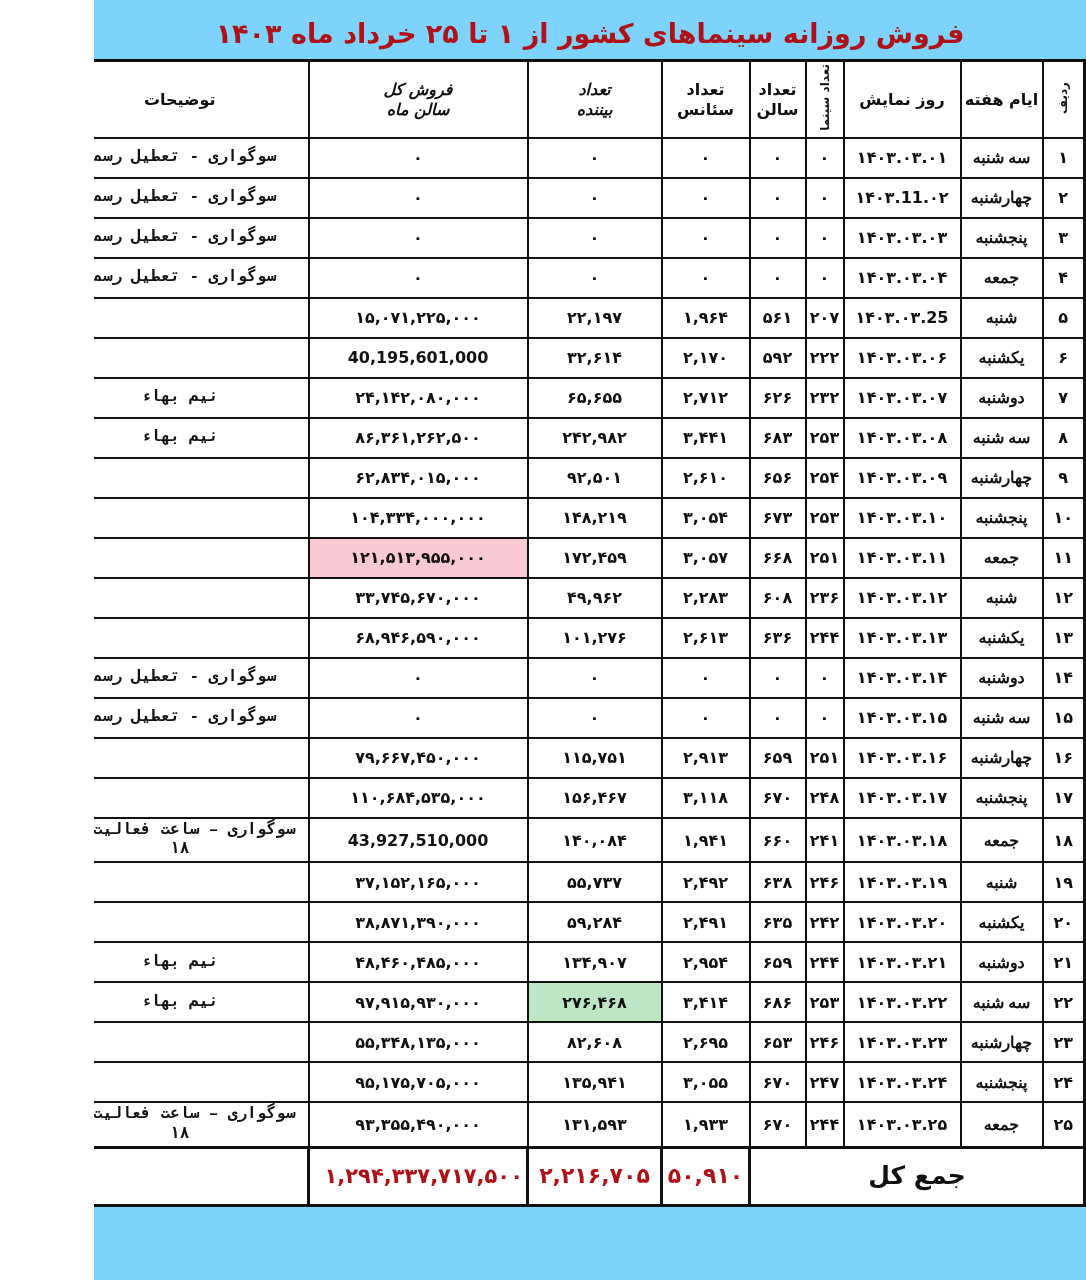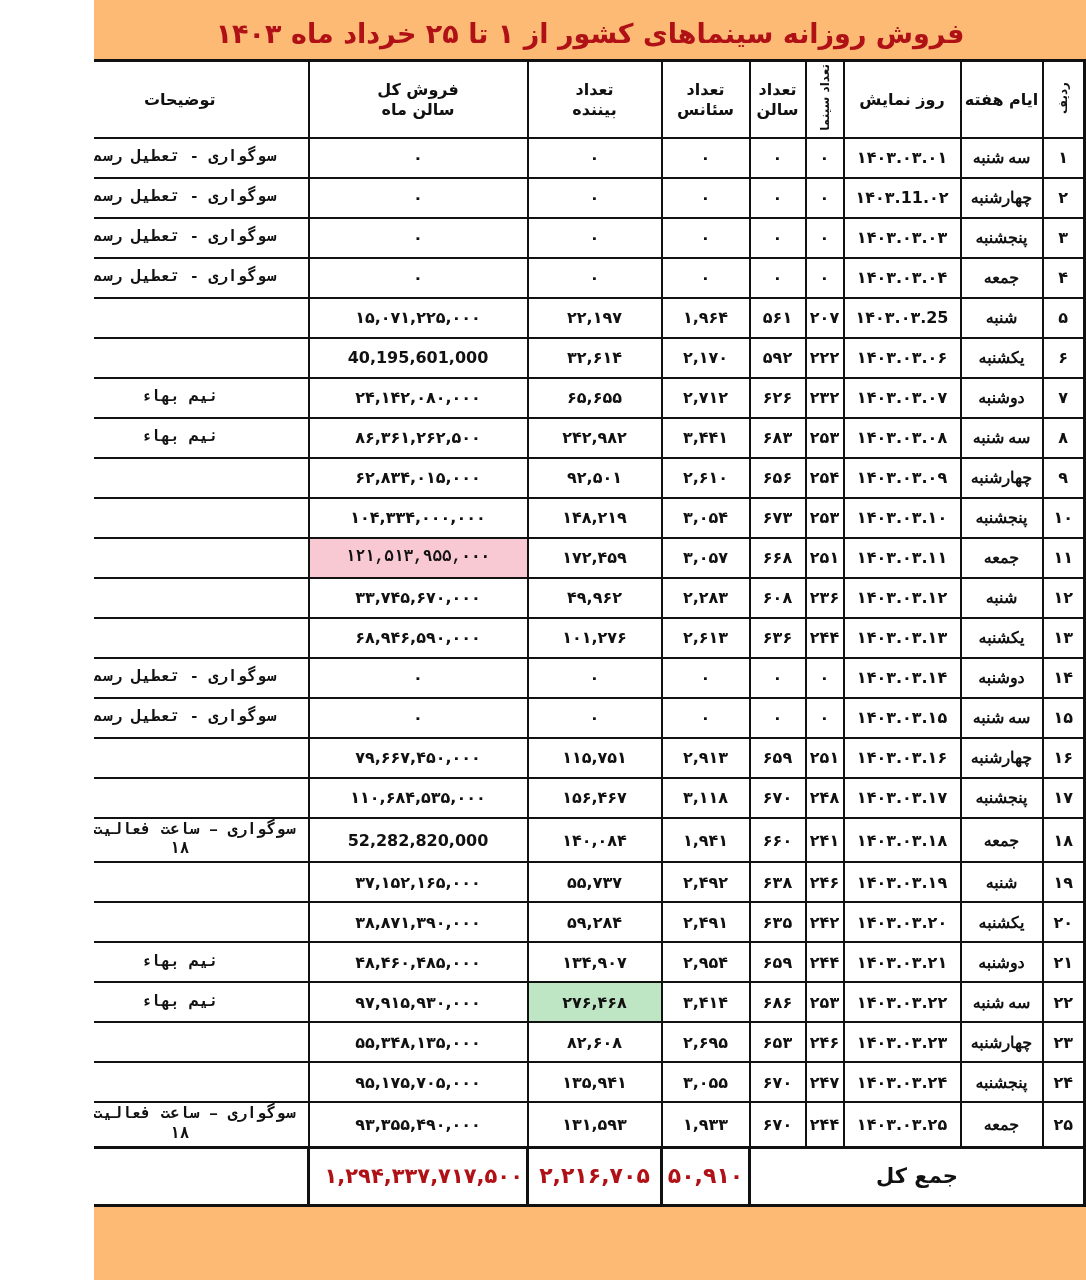--- a/index.html
+++ b/index.html
@@ -9,21 +9,21 @@
     height: 1280px;
     background: #ffffff;
     font-family: "DejaVu Sans", "Liberation Sans", sans-serif;
     overflow: hidden;
   }
 
   #page {
     position: relative;
     width: 992px;
     height: 1280px;
-    background: #fdba74;
+    background: #7dd3fc;
     overflow: hidden;
   }
 
   
   #watermark {
     position: absolute;
     left: 330px;
     top: 395px;
     width: 470px;
     height: 470px;
@@ -88,21 +88,21 @@
   col.c-viewers { width: 134px; }
   col.c-sales   { width: 219px; }
   col.c-notes   { width: 258px; }
 
   thead td, thead th {
     height: 96px;
     font-size: 19px;
     font-weight: bold;
     border-width: 3px;
   }
-  th.hd-red { color: #b01116; font-size: 21px; }
+  th.hd-red { color: #b01116; font-size: 21px; font-style: italic; }
   th.hd-blk { color: #111111; font-size: 18px; }
   th.hd-sm  { font-size: 16px; }
 
   th.vertical-head {
     font-size: 11px;
     font-weight: bold;
     padding: 0;
   }
   th.vertical-head .vtxt {
     display: inline-block;
@@ -116,34 +116,34 @@
 
   td.notes { font-size: 16px; font-weight: bold; font-family: Liberation Mono, monospace; }
   td.sales-val { font-size: 17px; }
   td.viewers-val { font-size: 17px; }
   td.num { font-size: 17px; }
   td.date-val { font-size: 17px; letter-spacing: 0.5px; }
   td.radif { font-size: 17px; }
   td.day { font-size: 17px; font-family: Liberation Serif, serif; }
 
   
-  td.hl-pink  { background: #f9c9d3 !important; color: #b01116; font-family: Liberation Mono, monospace; }
+  td.hl-pink  { background: #f9c9d3 !important; color: #b01116; }
   td.hl-green { background: #bfe6c4 !important; color: #1d6b2a; }
 
   
   tr.total-row td {
     border-width: 3px;
     height: 58px;
     color: #b01116;
     font-size: 22px;
     font-weight: bold;
   }
   tr.total-row td.total-label {
     color: #111111;
-    font-size: 21px;
+    font-size: 25px;
   }
   tr.total-row td.total-sales { font-size: 21px; padding-left: 16px; }
 
   
   table.sales td.opaque, table.sales th.opaque { background: #ffffff; }
 </style>
 </head>
 <body>
 
 <div id="page">
@@ -400,21 +400,21 @@
             <td class="notes opaque"></td>
           </tr>
           <tr>
             <td class="radif opaque">۱۸</td>
             <td class="day opaque">جمعه</td>
             <td class="date-val opaque">۱۴۰۳.۰۳.۱۸</td>
             <td class="num opaque">۲۴۱</td>
             <td class="num opaque">۶۶۰</td>
             <td class="num opaque">۱,۹۴۱</td>
             <td class="viewers-val opaque">۱۴۰,۰۸۴</td>
-            <td class="sales-val opaque">52,282,820,000</td>
+            <td class="sales-val opaque">43,927,510,000</td>
             <td class="notes opaque">سوگواری – ساعت فعالیت تا ۱۸</td>
           </tr>
           <tr>
             <td class="radif opaque">۱۹</td>
             <td class="day opaque">شنبه</td>
             <td class="date-val opaque">۱۴۰۳.۰۳.۱۹</td>
             <td class="num opaque">۲۴۶</td>
             <td class="num opaque">۶۳۸</td>
             <td class="num opaque">۲,۴۹۲</td>
             <td class="viewers-val opaque">۵۵,۷۳۷</td>

